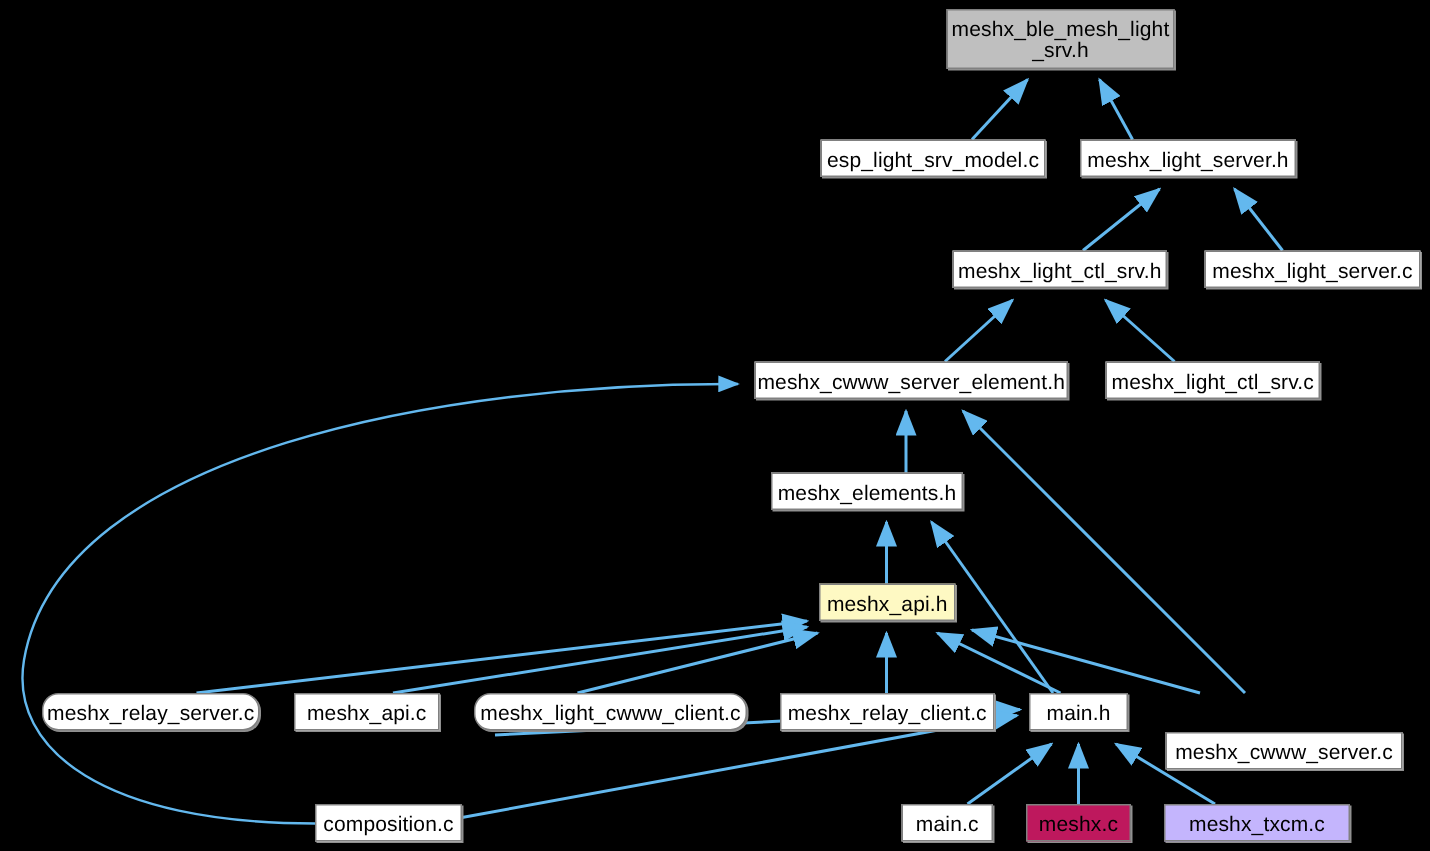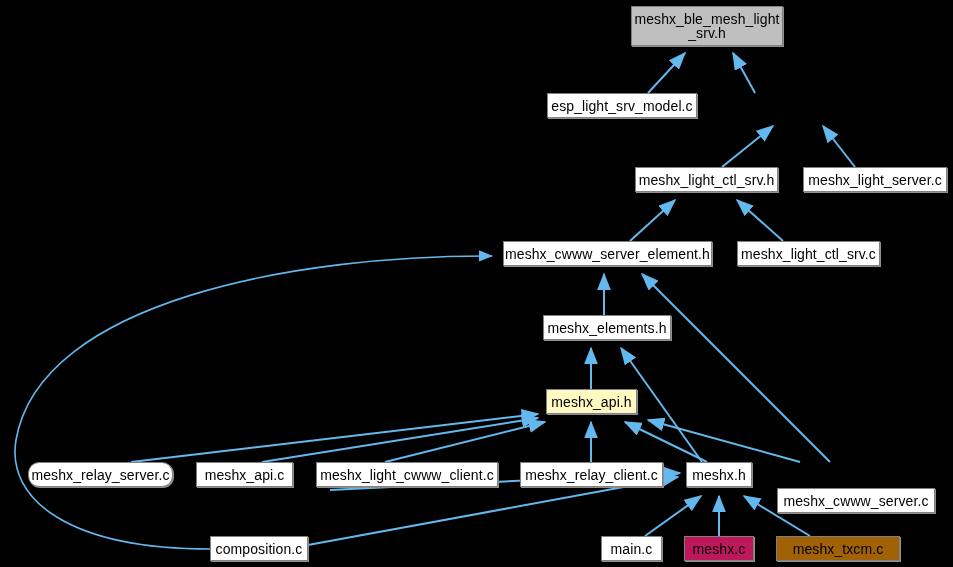--- a/index.html
+++ b/index.html
@@ -84,31 +84,32 @@
         <path d="M 810,536 L 744,496" fill="none" stroke="#63b8ee" stroke-width="2" marker-end="url(#arrowhead)"></path>
         <path d="M 210,549 C 70,549 6,500 16,440 C 40,300 300,255 492,256" fill="none" stroke="#63b8ee" stroke-width="1.6" marker-end="url(#arrowhead)"></path>
         <path d="M 308,545 L 678,477" fill="none" stroke="#63b8ee" stroke-width="2" marker-end="url(#arrowhead)"></path>
       </g>
   </svg>
 
   <div id="node-layer">
       <div class="node root" style="left: 631px; top: 6px; width: 152px; height: 40px; background: rgb(191, 191, 191); border-color: rgb(128, 128, 128); color: rgb(0, 0, 0);">meshx_ble_mesh_light
 _srv.h</div>
       <div class="node" style="left: 547px; top: 93px; width: 150px; height: 25px; background: rgb(255, 255, 255); border-color: rgb(128, 128, 128); color: rgb(0, 0, 0);">esp_light_srv_model.c</div>
+      <div class="node" style="left: 720px; top: 93px; width: 144px; height: 25px; background: rgb(255, 255, 255); border-color: rgb(128, 128, 128); color: rgb(0, 0, 0);">meshx_light_server.h</div>
       <div class="node" style="left: 635px; top: 167px; width: 143px; height: 25px; background: rgb(255, 255, 255); border-color: rgb(128, 128, 128); color: rgb(0, 0, 0);">meshx_light_ctl_srv.h</div>
       <div class="node" style="left: 803px; top: 167px; width: 144px; height: 25px; background: rgb(255, 255, 255); border-color: rgb(128, 128, 128); color: rgb(0, 0, 0);">meshx_light_server.c</div>
       <div class="node" style="left: 503px; top: 241px; width: 209px; height: 25px; background: rgb(255, 255, 255); border-color: rgb(128, 128, 128); color: rgb(0, 0, 0);">meshx_cwww_server_element.h</div>
       <div class="node" style="left: 737px; top: 241px; width: 143px; height: 25px; background: rgb(255, 255, 255); border-color: rgb(128, 128, 128); color: rgb(0, 0, 0);">meshx_light_ctl_srv.c</div>
-      <div class="node" style="left: 543px; top: 315px; width: 128px; height: 25px; background: rgb(255, 255, 255); border-color: rgb(128, 128, 128); color: rgb(0, 0, 0);">meshx_elements.h</div>
+      <div class="node" style="left: 514px; top: 315px; width: 128px; height: 25px; background: rgb(255, 255, 255); border-color: rgb(128, 128, 128); color: rgb(0, 0, 0);">meshx_elements.h</div>
       <div class="node" style="left: 546px; top: 389px; width: 91px; height: 25px; background: #fef9c3; border-color: rgb(128, 128, 128); color: rgb(0, 0, 0);">meshx_api.h</div>
       <div class="node" style="left: 28px; top: 462px; width: 145px; height: 25px; background: rgb(255, 255, 255); border-color: rgb(128, 128, 128); color: rgb(0, 0, 0); border-radius: 11px;">meshx_relay_server.c</div>
       <div class="node" style="left: 196px; top: 462px; width: 97px; height: 25px; background: rgb(255, 255, 255); border-color: rgb(128, 128, 128); color: rgb(0, 0, 0);">meshx_api.c</div>
-      <div class="node" style="left: 316px; top: 462px; width: 182px; height: 25px; background: rgb(255, 255, 255); border-color: rgb(128, 128, 128); color: rgb(0, 0, 0);">meshx_light_cwww_client.c</div>
+      <div class="node" style="left: 316px; top: 462px; width: 182px; height: 25px; background: rgb(255, 255, 255); border-color: rgb(128, 128, 128); color: rgb(0, 0, 0); border-radius: 11px;">meshx_light_cwww_client.c</div>
       <div class="node" style="left: 520px; top: 462px; width: 143px; height: 25px; background: rgb(255, 255, 255); border-color: rgb(128, 128, 128); color: rgb(0, 0, 0);">meshx_relay_client.c</div>
-      <div class="node" style="left: 686px; top: 462px; width: 66px; height: 25px; background: rgb(255, 255, 255); border-color: rgb(128, 128, 128); color: rgb(0, 0, 0);">meshx.h</div>
+      <div class="node" style="left: 686px; top: 462px; width: 66px; height: 25px; background: rgb(255, 255, 255); border-color: rgb(128, 128, 128); color: rgb(0, 0, 0);">main.h</div>
       <div class="node" style="left: 777px; top: 488px; width: 158px; height: 25px; background: rgb(255, 255, 255); border-color: rgb(128, 128, 128); color: rgb(0, 0, 0);">meshx_cwww_server.c</div>
       <div class="node" style="left: 210px; top: 536px; width: 98px; height: 25px; background: rgb(255, 255, 255); border-color: rgb(128, 128, 128); color: rgb(0, 0, 0);">composition.c</div>
       <div class="node" style="left: 601px; top: 536px; width: 61px; height: 25px; background: rgb(255, 255, 255); border-color: rgb(128, 128, 128); color: rgb(0, 0, 0);">main.c</div>
       <div class="node" style="left: 684px; top: 536px; width: 70px; height: 25px; background: #be185d; border-color: rgb(128, 128, 128); color: rgb(0, 0, 0);">meshx.c</div>
-      <div class="node" style="left: 776px; top: 536px; width: 124px; height: 25px; background: #a16207; border-color: rgb(128, 128, 128); color: rgb(0, 0, 0);">meshx_txcm.c</div>
+      <div class="node" style="left: 776px; top: 536px; width: 124px; height: 25px; background: #c4b5fd; border-color: rgb(128, 128, 128); color: rgb(0, 0, 0);">meshx_txcm.c</div>
     </div>
 
 </div>
 
 </body></html>

